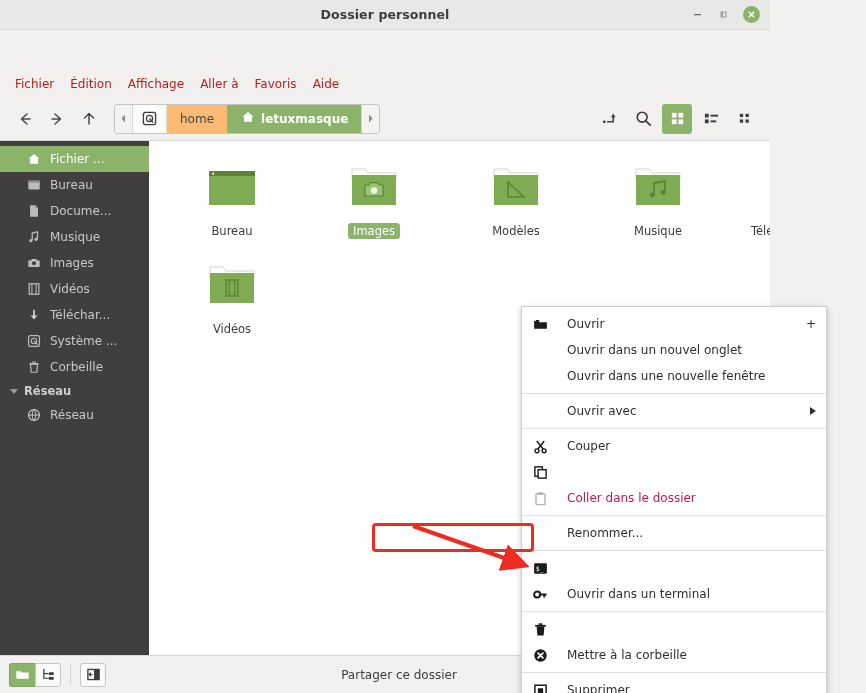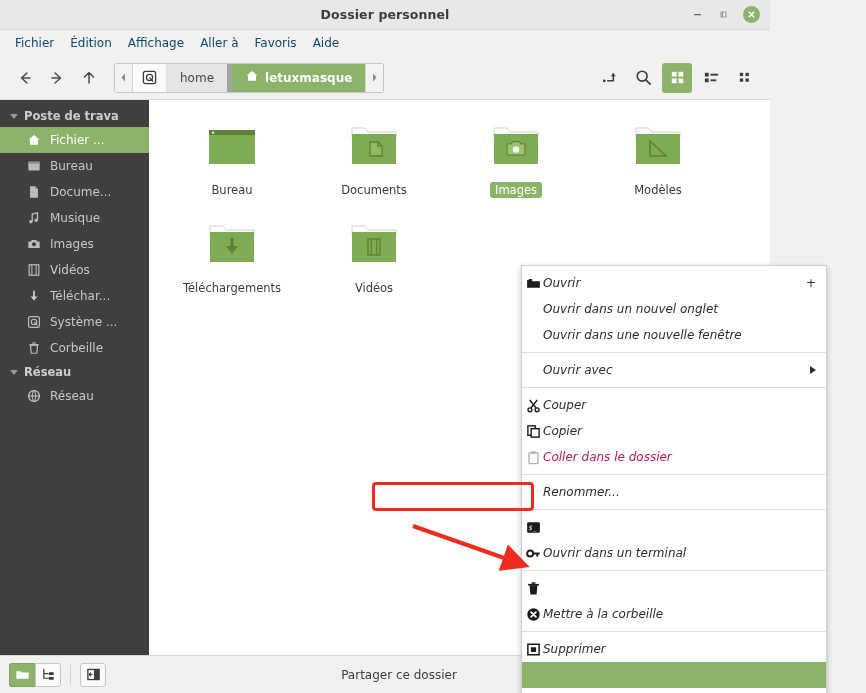--- a/index.html
+++ b/index.html
@@ -37,21 +37,21 @@
         justify-content: center; border-radius: 50%; }
   .wb svg { display: block; }
   .wb-close { background: #8cb36a; }
 
   
   .menubar {
     height: 26px; min-height: 26px;
     background: #f2f1f0;
     display: flex; align-items: center;
     padding-left: 7px;
-    font-size: 12px; color: #0c4a6e;
+    font-size: 12px; color: #b91c1c; margin-top: 41px;
   }
   .menubar-item { padding: 3px 8px; border-radius: 2px; cursor: default; }
 
   
   .toolbar {
     height: 44px; min-height: 44px;
     background: #f2f1f0;
     border-bottom: 1px solid #d8d7d6;
     display: flex; align-items: center;
     padding: 0 10px;
@@ -72,22 +72,22 @@
     width: 18px; display: flex; align-items: center; justify-content: center;
     background: #f4f3f2; border-right: 1px solid #d6d5d4; color: #8a8a88;
   }
   .pb-arrow.right { border-right: none; border-left: 1px solid #d6d5d4; }
   .pb-icon {
     width: 34px; display: flex; align-items: center; justify-content: center;
     background: #fbfbfa; border-right: 1px solid #e2e1e0; color: #3c3c3b;
   }
   .pb-crumb {
     display: flex; align-items: center; gap: 6px;
-    padding: 0 13px; font-size: 12px; color: #46463f; background: #e5e5e5;
-    border-right: 5px solid #a3a3a3;
+    padding: 0 13px; font-size: 12px; color: #46463f; background: #fdba74;
+    border-right: 1px solid #a3a3a3;
   }
   .pb-crumb.active {
     background: #8cb36a; color: #ffffff; font-weight: bold;
     border-right: none;
   }
   .toolbar-right { margin-left: auto; display: flex; align-items: center; gap: 4px; }
   .tb-btn.sel { background: #8cb36a; color: #ffffff; }
 
   
   .body { flex: 1; display: flex; min-height: 0; position: relative; }
@@ -146,21 +146,21 @@
   .ctxmenu {
     position: absolute; left: 521px; top: 165px; width: 306px;
     background: #ffffff; border: 1px solid #cfcecd;
     box-shadow: 0 2px 6px rgba(0,0,0,.22);
     font-size: 12px; color: #2e2e2d;
     padding: 4px 0 4px 0;
     z-index: 20;
   }
   .cm-item {
     display: flex; align-items: center; height: 26px;
-    padding: 0 10px 0 3px; gap: 2px; white-space: nowrap; font-style: italic;
+    padding: 0 10px 0 10px; gap: 19px; white-space: nowrap;
   }
   .cm-ico { width: 16px; height: 16px; flex: 0 0 16px;
             display: flex; align-items: center; justify-content: center; }
   .cm-ico.empty { visibility: hidden; }
   .cm-text { flex: 1; }
   .cm-item.disabled { color: #be185d; }
   .cm-item.highlight { background: #8cb36a; color: #ffffff; }
   .cm-sep { height: 1px; background: #e0dfde; margin: 4px 0; }
   .cm-right { color: #2e2e2d; font-size: 12px; margin-left: 8px; }
   .cm-sub { width: 0; height: 0; border-top: 4px solid transparent;
@@ -335,24 +335,20 @@
           <rect x="9" y="10" width="3.5" height="3.5" fill="#3c3c3b"></rect>
         </svg>
       </div>
     </div>
   </div>
 
   <div class="body">
 
     <div class="sidebar">
 
-      <div class="sb-group">
-        <span class="sb-tri"></span>
-        <span>Poste de trava</span>
-      </div>
 
       <div class="sb-item active">
         <span class="sb-ico">
           <svg width="14" height="14" viewBox="0 0 16 16">
               <path d="M8 2.2 L14.3 7.6 L12.6 7.6 L12.6 13.4 L3.4 13.4 L3.4 7.6 L1.7 7.6 Z" fill="#ffffff"></path>
             </svg>
         </span>
         <span class="sb-label">Fichier ...</span>
       </div>
 
@@ -465,31 +461,20 @@
           <div class="file-ico">
             <svg width="62" height="54" viewBox="0 0 62 54">
               <rect x="8" y="10" width="46" height="34" fill="#7fab52"></rect>
               <rect x="8" y="10" width="46" height="5" fill="#5d8237"></rect>
               <rect x="11" y="11.6" width="2.2" height="2.2" fill="#d4e6c0"></rect>
             </svg>
           </div>
           <div class="file-label">Bureau</div>
         </div>
 
-        <div class="file-item">
-          <div class="file-ico">
-            <svg width="62" height="54" viewBox="0 0 62 54">
-              <path d="M9 8 L22 8 L25 12 L53 12 L53 18 L9 18 Z" fill="#ffffff" stroke="#cfd6c6" stroke-width="1"></path>
-              <rect x="9" y="14" width="44" height="30" fill="#7fab52"></rect>
-              <path d="M27 22 L35 22 L39 26 L39 36 L27 36 Z" fill="#8fbb62" stroke="#5d8237" stroke-width="1.3"></path>
-              <path d="M35 22 L35 26 L39 26" fill="none" stroke="#5d8237" stroke-width="1.3"></path>
-            </svg>
-          </div>
-          <div class="file-label">Documents</div>
-        </div>
 
         <div class="file-item">
           <div class="file-ico">
             <svg width="62" height="54" viewBox="0 0 62 54">
               <path d="M9 8 L22 8 L25 12 L53 12 L53 18 L9 18 Z" fill="#ffffff" stroke="#cfd6c6" stroke-width="1"></path>
               <rect x="9" y="14" width="44" height="30" fill="#7fab52"></rect>
               <path d="M22 24 L26 24 L27.6 21.6 L34.4 21.6 L36 24 L40 24 L40 35 L22 35 Z" fill="#9bc275" stroke="#5d8237" stroke-width="1.2"></path>
               <circle cx="31" cy="29.5" r="3.3" fill="#f1f6ea"></circle>
             </svg>
           </div>
@@ -592,21 +577,20 @@
         <span class="cm-text">Couper</span>
       </div>
 
       <div class="cm-item">
         <span class="cm-ico">
           <svg width="15" height="15" viewBox="0 0 16 16">
             <rect x="2" y="2" width="8" height="10" fill="none" stroke="#1b1b1b" stroke-width="1.5"></rect>
             <rect x="5.5" y="5" width="8.5" height="9" fill="#ffffff" stroke="#1b1b1b" stroke-width="1.5"></rect>
           </svg>
         </span>
-        <span class="cm-text">Copier</span>
       </div>
 
       <div class="cm-item disabled">
         <span class="cm-ico">
           <svg width="15" height="15" viewBox="0 0 16 16">
             <rect x="3.2" y="3" width="9.6" height="11.5" rx="1" fill="none" stroke="#b4b3b2" stroke-width="1.5"></rect>
             <rect x="5.6" y="1.4" width="4.8" height="2.6" rx="0.6" fill="#b4b3b2"></rect>
           </svg>
         </span>
         <span class="cm-text">Coller dans le dossier</span>

